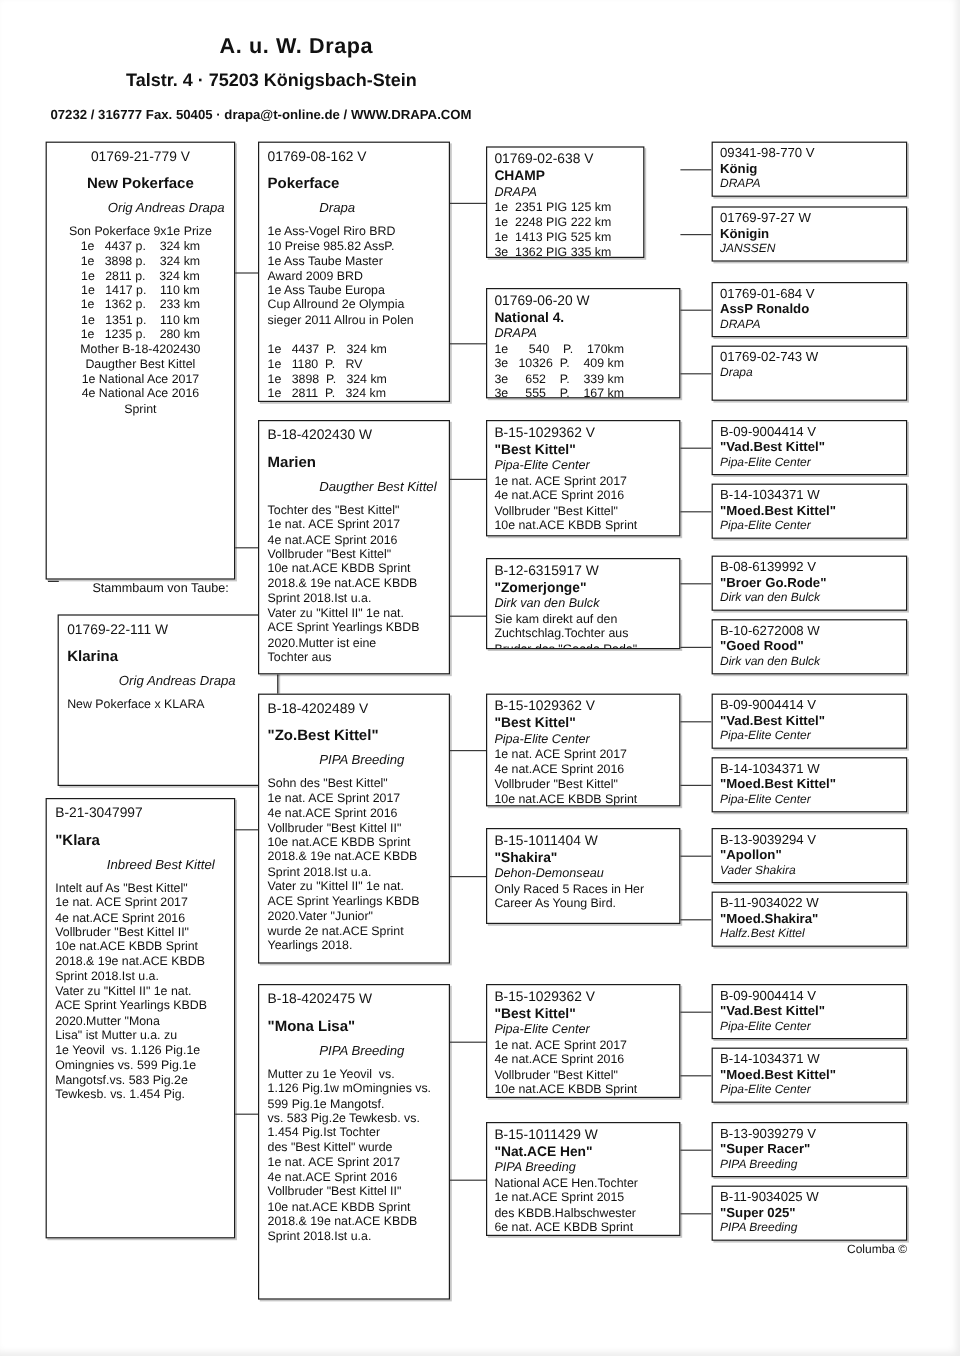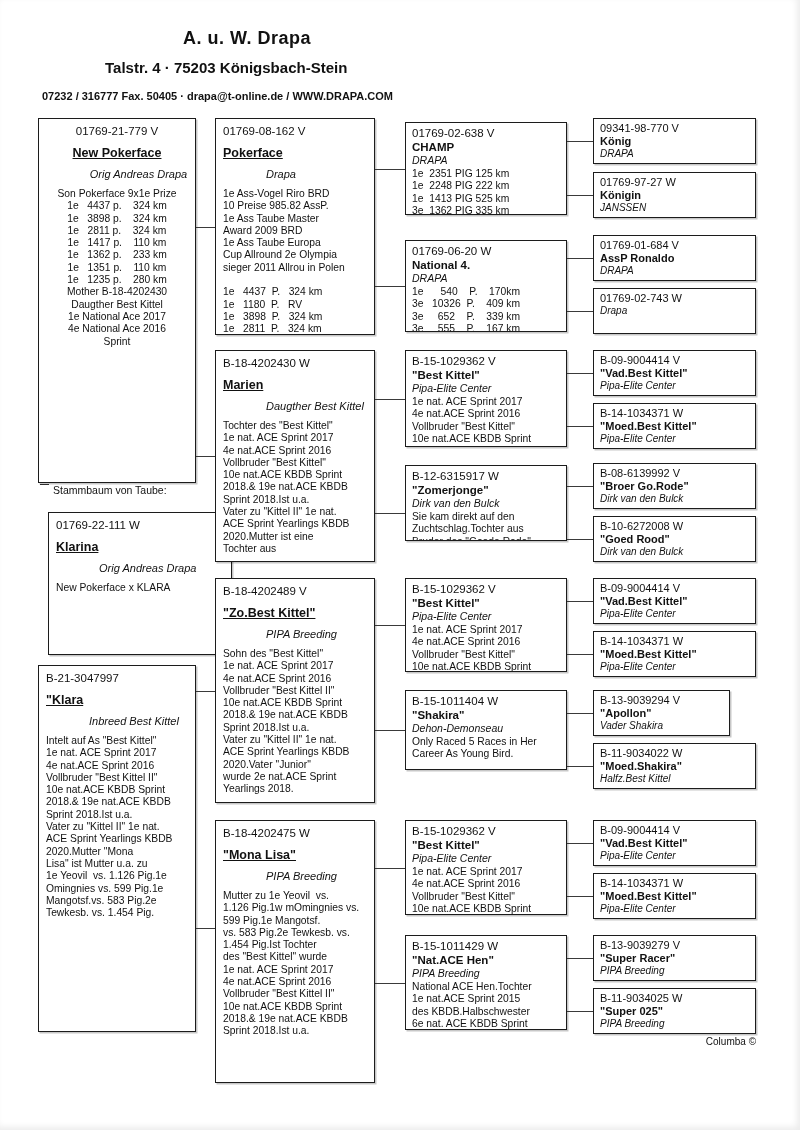--- a/index.html
+++ b/index.html
@@ -19,31 +19,31 @@
     box-shadow:1.5px 1.5px 0 rgba(0,0,0,0.22);
   }
   .box .ring{font-size:11.5px;line-height:13px;}
   .box .name{font-size:12px;font-weight:bold;line-height:14px;}
   .box .origin{font-size:10.5px;font-style:italic;line-height:12px;}
   .box .details{font-size:10.3px;line-height:12.3px;white-space:pre-wrap;}
   
   .col1{padding:6px 7px;}
   .col2{padding:6px 7px;}
   .col1 .ring,.col2 .ring{margin-bottom:8px;}
-  .col1 .name,.col2 .name{font-size:12.5px;margin-bottom:8px;text-decoration:underline;}
+  .col1 .name,.col2 .name{font-size:12.5px;margin-bottom:8px;}
   .col1 .origin,.col2 .origin{font-size:11px;margin-bottom:8px;margin-left:43px;}
   .col3 .ring{margin-bottom:1px;}
   .col3 .name{font-size:11.5px;line-height:13px;}
   .col3 .origin{margin-bottom:2px;}
   .col4{padding:3px 6px;}
   .col4 .ring{font-size:11px;line-height:13px;}
   .col4 .name{font-size:11px;line-height:13px;}
   .col4 .origin{font-size:10px;line-height:12px;}
   .connector{position:absolute;height:0;border-top:1.6px solid #3a3a3a;}
-  .stammbaum{position:absolute;left:40px;top:484px;width:156px;display:flex;align-items:flex-start;font-size:10.5px;}
+  .stammbaum{position:absolute;left:40px;top:484px;width:156px;display:flex;align-items:flex-start;font-size:10.5px;gap:24px;}
   .stammbaum .dash{display:inline-block;width:9px;border-top:1.4px solid #333;margin-right:4px;}
   .credit{position:absolute;right:44px;top:1036px;font-size:10px;}
 </style>
 </head>
 <body>
 
 <div class="page">
   <div class="hdr-name">A. u. W. Drapa</div>
   <div class="hdr-address">Talstr. 4  ·  75203 Königsbach-Stein</div>
   <div class="hdr-contact">07232 / 316777 Fax. 50405  ·  drapa@t-online.de / WWW.DRAPA.COM</div>
@@ -163,21 +163,21 @@
 1.454 Pig.Ist Tochter
 des "Best Kittel" wurde
 1e nat. ACE Sprint 2017
 4e nat.ACE Sprint 2016
 Vollbruder "Best Kittel II"
 10e nat.ACE KBDB Sprint
 2018.&amp; 19e nat.ACE KBDB
 Sprint 2018.Ist u.a.</div>
       </div>
       <div class="connector" style="left: 375px; width: 30px; top: 168.5px;"></div>
-      <div class="box col3" style="left: 405px; top: 122px; width: 162px; height: 93px;">
+      <div class="box col3" style="left: 405px; top: 122px; width: 132px; height: 93px;">
         <div class="ring">01769-02-638 V</div>
         <div class="name">CHAMP</div>
         <div class="origin">DRAPA</div>
         <div class="details">1e  2351 PIG 125 km
 1e  2248 PIG 222 km
 1e  1413 PIG 525 km
 3e  1362 PIG 335 km</div>
       </div>
       <div class="connector" style="left: 375px; width: 30px; top: 286px;"></div>
       <div class="box col3" style="left: 405px; top: 240px; width: 162px; height: 92px;">
@@ -301,21 +301,21 @@
         <div class="name">"Vad.Best Kittel"</div>
         <div class="origin">Pipa-Elite Center</div>
       </div>
       <div class="connector" style="left: 567px; width: 26px; top: 654px;"></div>
       <div class="box col4" style="left: 593px; top: 631px; width: 163px; height: 46px;">
         <div class="ring">B-14-1034371 W</div>
         <div class="name">"Moed.Best Kittel"</div>
         <div class="origin">Pipa-Elite Center</div>
       </div>
       <div class="connector" style="left: 567px; width: 26px; top: 713px;"></div>
-      <div class="box col4" style="left: 593px; top: 690px; width: 137px; height: 46px;">
+      <div class="box col4" style="left: 593px; top: 690px; width: 163px; height: 46px;">
         <div class="ring">B-13-9039294 V</div>
         <div class="name">"Apollon"</div>
         <div class="origin">Vader Shakira</div>
       </div>
       <div class="connector" style="left: 567px; width: 26px; top: 766px;"></div>
       <div class="box col4" style="left: 593px; top: 743px; width: 163px; height: 46px;">
         <div class="ring">B-11-9034022 W</div>
         <div class="name">"Moed.Shakira"</div>
         <div class="origin">Halfz.Best Kittel</div>
       </div>

